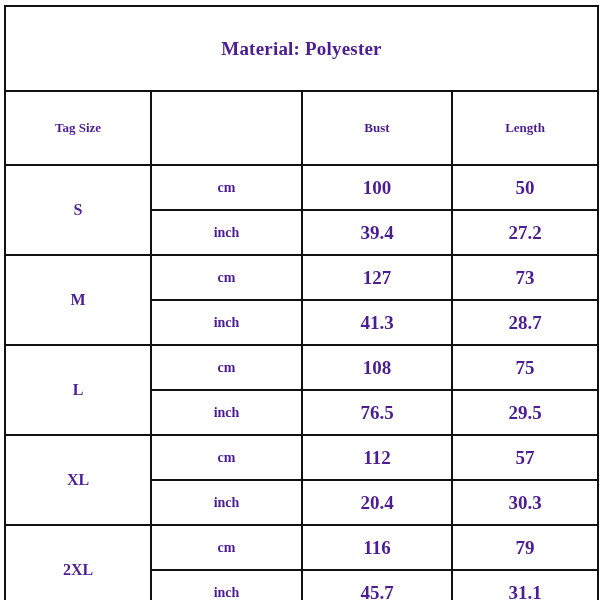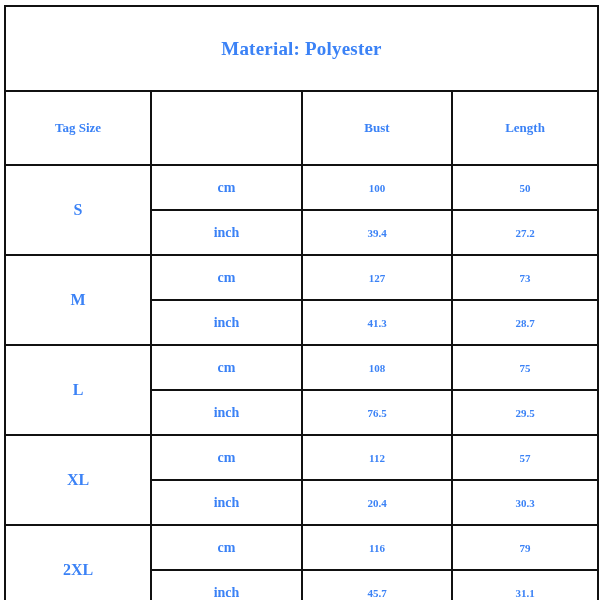--- a/index.html
+++ b/index.html
@@ -27,21 +27,21 @@
     height: 585px;
     border-collapse: collapse;
     table-layout: fixed;
     background: #ffffff;
   }
   table.size-chart td {
     border: 2px solid #111111;
     text-align: center;
     vertical-align: middle;
     font-weight: bold;
-    color: #3b82f6;
+    color: #4c1d95;
     padding: 0;
     background: #ffffff;
   }
   
   col.c-tag    { width: 146px; }
   col.c-unit   { width: 151px; }
   col.c-bust   { width: 150px; }
   col.c-length { width: 146px; }
 
   td.title-cell {
@@ -58,21 +58,21 @@
     vertical-align: middle;
     padding-bottom: 4px;
   }
   td.unit-cell {
     height: 43px;
     font-size: 14px;
     margin-left: 28px;
   }
   td.val-cell {
     height: 43px;
-    font-size: 11px;
+    font-size: 19px;
   }
   td.shaded {
     background: #c0c0c0;
     font-family: Liberation Serif, serif;
   }
 </style>
 </head>
 <body>
 
 <div id="chart-root">

